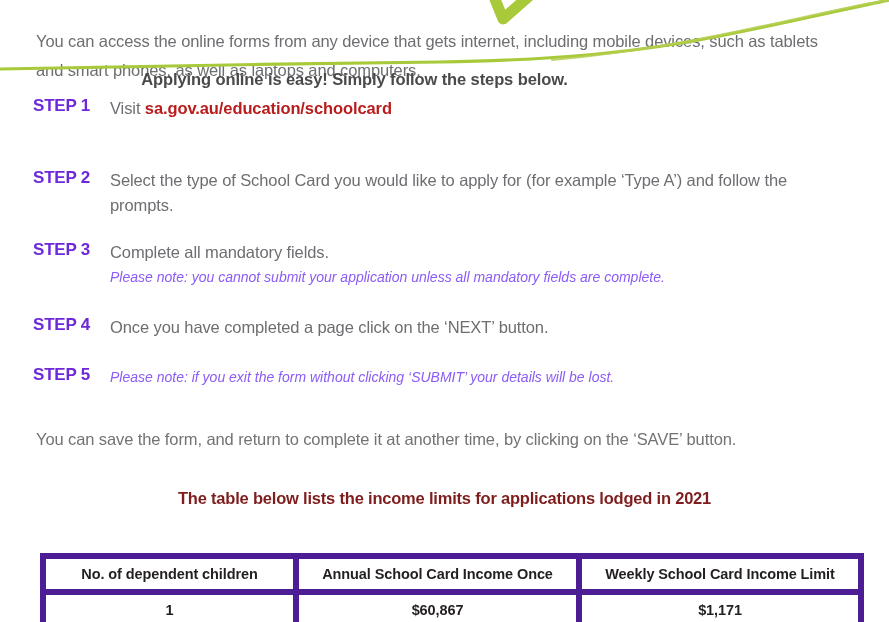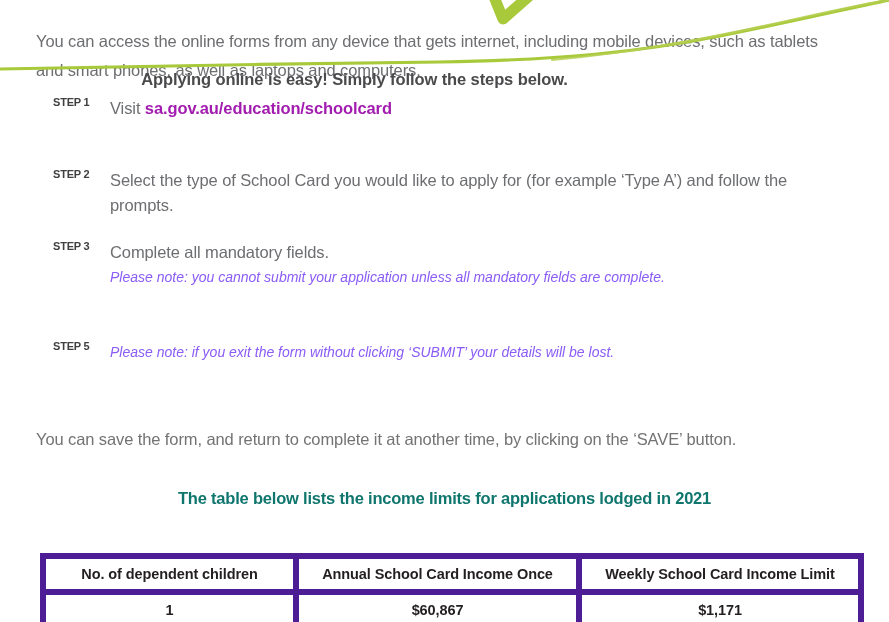--- a/index.html
+++ b/index.html
@@ -71,37 +71,37 @@
     width: 889px;
     z-index: 2;
   }
   .step-row {
     position: relative;
     display: flex;
     align-items: flex-start;
   }
   .step-label {
     flex: 0 0 110px;
-    padding-left: 53px;
+    padding-left: 33px;
     box-sizing: border-box;
-    font-size: 11px;
-    font-weight: bold;
-    color: #404040;
+    font-size: 17px;
+    font-weight: bold;
+    color: #6d28d9;
     letter-spacing: -0.2px;
     white-space: nowrap;
   }
   .step-body {
     flex: 1 1 auto;
     padding-right: 40px;
     font-size: 16.5px;
     line-height: 25px;
     color: #6d6e71;
     letter-spacing: -0.1px;
   }
-  .step-body b { color: #a21caf; font-weight: bold; }
+  .step-body b { color: #b91c1c; font-weight: bold; }
   .step-note {
     display: block;
     font-size: 14px;
     font-style: italic;
     line-height: 23px;
     color: #8b5cf6;
     letter-spacing: 0;
     margin-top: 1px;
   }
   .step-gap-1 { height: 47px; }
@@ -125,21 +125,21 @@
   
   .table-heading {
     position: absolute;
     left: 0;
     top: 485px;
     width: 889px;
     text-align: center;
     font-size: 16.5px;
     font-weight: bold;
     line-height: 26px;
-    color: #0f766e;
+    color: #7f1d1d;
     letter-spacing: -0.2px;
     z-index: 2;
   }
 
   
   .income-table {
     position: absolute;
     left: 40px;
     top: 553px;
     width: 800px;
@@ -205,20 +205,24 @@
     <div class="step-row">
       <div class="step-label">STEP 3</div>
       <div class="step-body">
         <span>Complete all mandatory fields.</span>
         <span class="step-note">Please note: you cannot submit your application unless all mandatory fields are complete.</span>
       </div>
     </div>
 
     <div class="step-gap-3"></div>
 
+    <div class="step-row">
+      <div class="step-label">STEP 4</div>
+      <div class="step-body">Once you have completed a page click on the ‘NEXT’ button.</div>
+    </div>
 
     <div class="step-gap-4"></div>
 
     <div class="step-row">
       <div class="step-label">STEP 5</div>
       <div class="step-body">
         <span class="step-note">Please note: if you exit the form without clicking ‘SUBMIT’ your details will be lost.</span>
       </div>
     </div>
 

